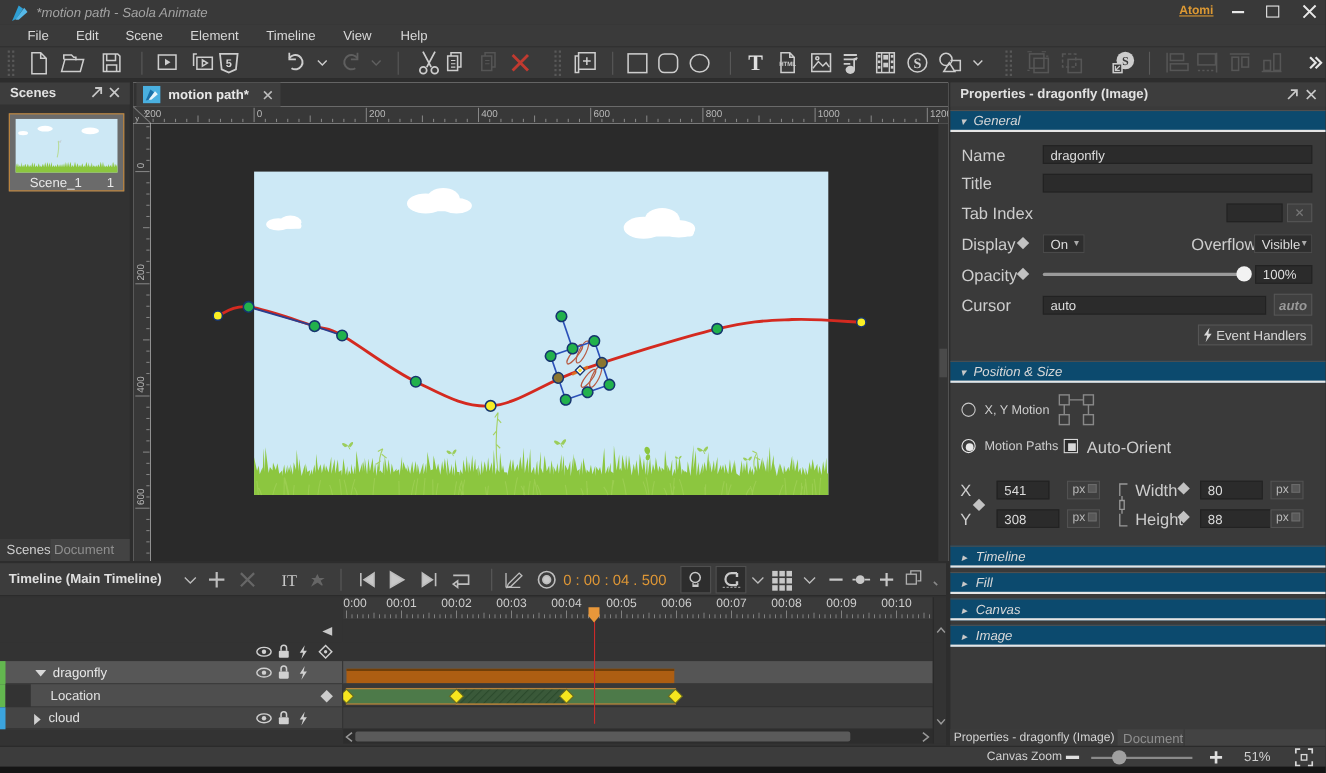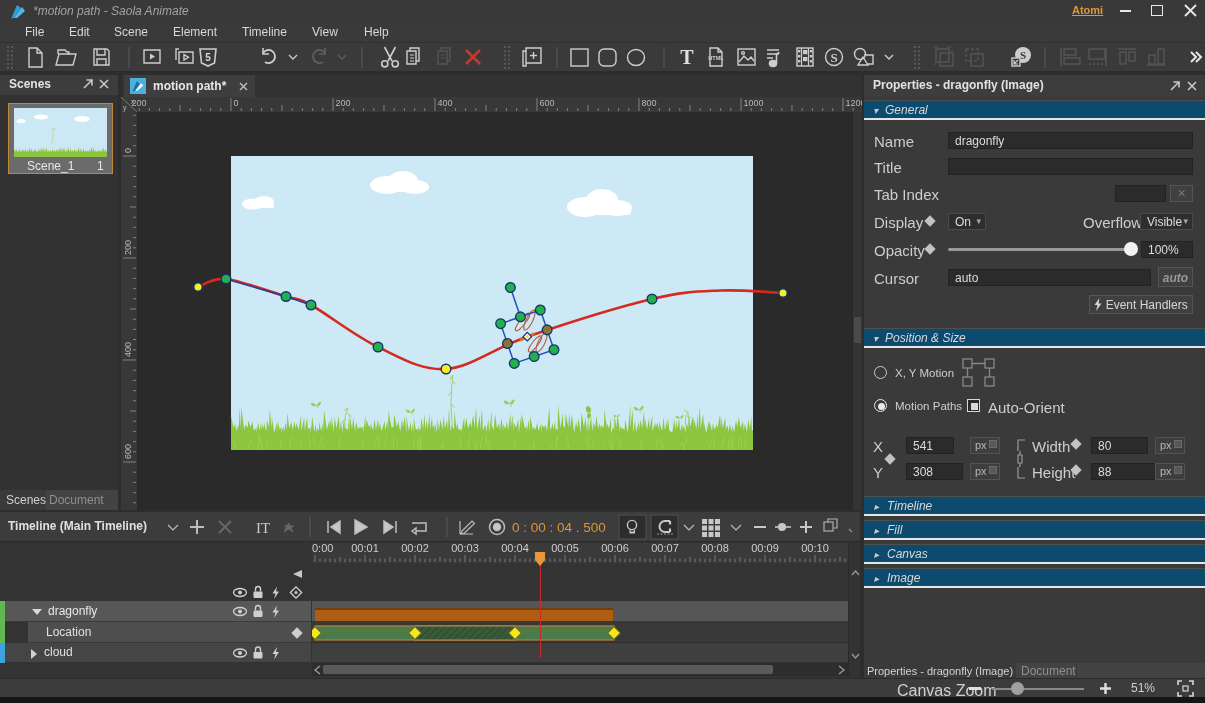--- a/index.html
+++ b/index.html
@@ -724,21 +724,21 @@
         </svg>
   </div>
 
   <div class="abs" style="left:540px;top:51px;width:1px;height:95px;background:#cc2a2a;"></div>
   <svg class="abs" style="left:533px;top:39px" width="14" height="16" viewBox="0 0 14 16">
         <path d="M2 1 h10 v8 l-5 6 -5 -6 z" fill="#e8973a"></path>
       </svg>
 </div>
 
 <div class="abs" style="left:0;top:678px;width:1205px;height:19px;background:#3c3c3c;border-top:1px solid #2a2a2a;">
-  <div class="abs" style="left:897px;top:3px;color:#d0d0d0;font-size:16px;">Canvas Zoom</div>
+  <div class="abs" style="left:897px;top:3px;color:#d0d0d0;font-size:11px;">Canvas Zoom</div>
   <div class="abs" style="left:969px;top:8px;width:12px;height:3px;background:#e0e0e0;"></div>
   <div class="abs" style="left:992px;top:9px;width:92px;height:2px;background:#8a8a8a;"></div>
   <div class="abs" style="left:1011px;top:3px;width:13px;height:13px;background:#a0a0a0;border-radius:50%;"></div>
   <svg class="abs" style="left:1099px;top:3px" width="13" height="13" viewBox="0 0 13 13">
         <path d="M6.5 1 v11 M1 6.5 h11" stroke="#e0e0e0" stroke-width="2.4"></path>
       </svg>
   <div class="abs" style="left:1131px;top:2px;color:#d0d0d0;font-size:12px;">51%</div>
   <svg class="abs" style="left:1177px;top:1px" width="17" height="17" viewBox="0 0 17 17">
     <path d="M1 5 V1 H5 M12 1 H16 V5 M16 12 V16 H12 M5 16 H1 V12" stroke="#d8d8d8" fill="none" stroke-width="1.6"></path>
     <rect x="6" y="6" width="5" height="5" fill="none" stroke="#d8d8d8" stroke-width="1.2"></rect>

